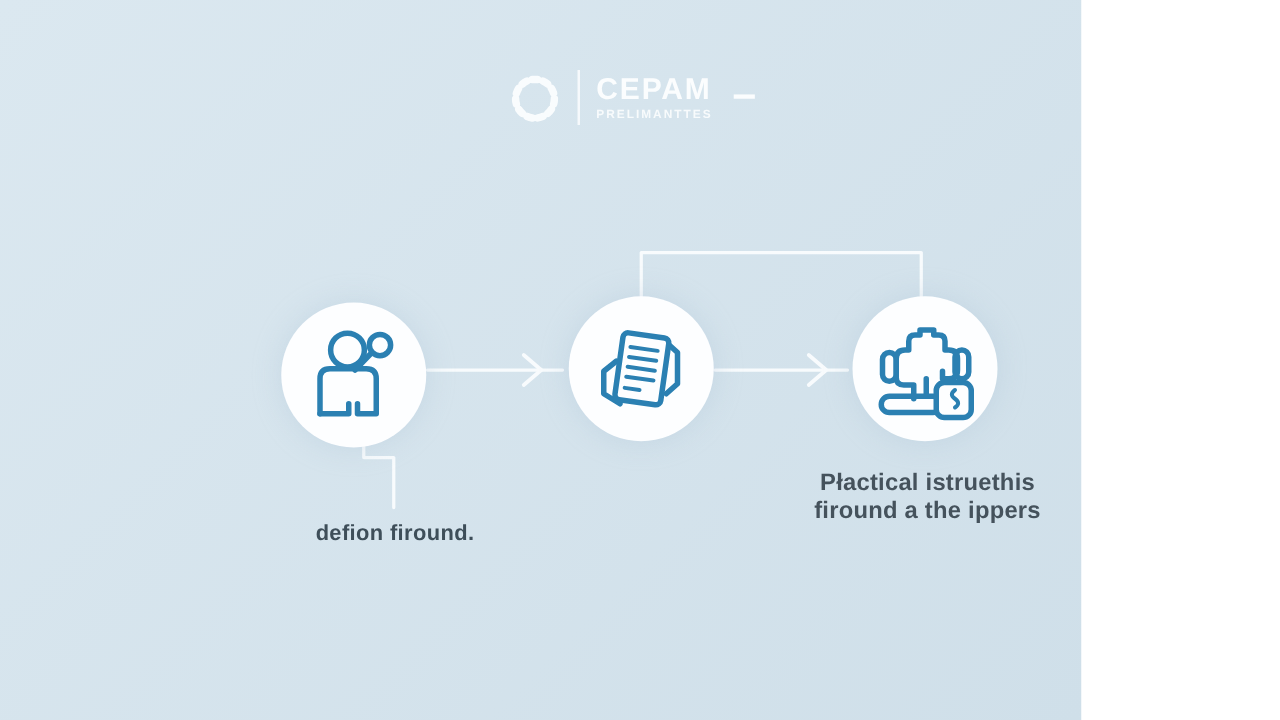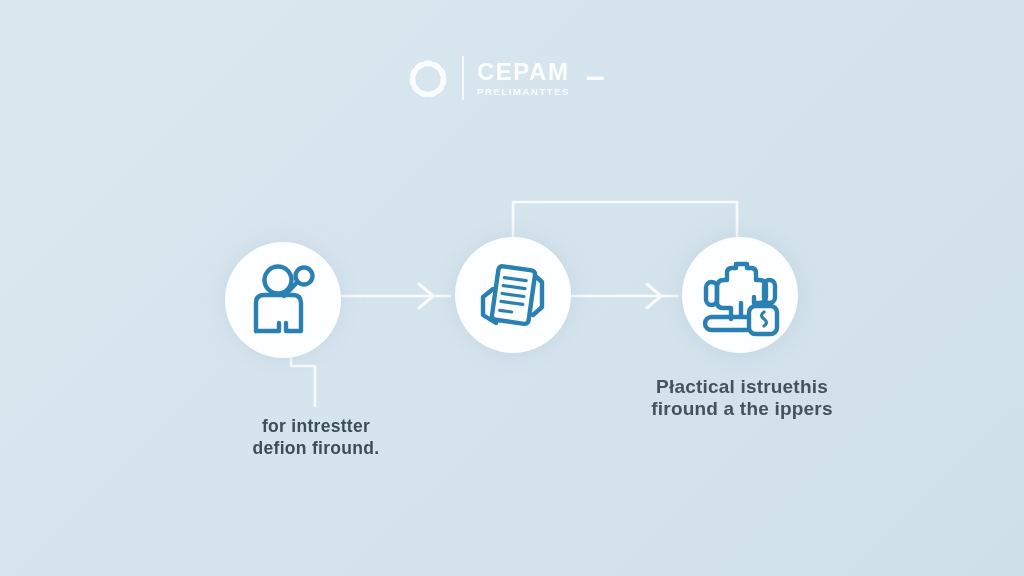--- a/index.html
+++ b/index.html
@@ -1,17 +1,17 @@
 <!DOCTYPE html>
 <html style="--background-top: #dbe8f0; --background-bottom: #cfdfe9; --icon-blue: #2b80b2; --circle-fill: #fdfeff; --connector: #f8fbfd; --header-text: #fbfdfe; --caption-text-left: #3e4e59; --caption-text-right: #45525c;"><head>
 <meta charset="utf-8">
 <style>
   html,body{margin:0;padding:0;}
   .canvas{
-    position:relative;width:1024px;height:576px;overflow:hidden;
+    position:relative;width:865px;height:576px;overflow:hidden;
     background:linear-gradient(135deg,var(--background-top),var(--background-bottom));
     font-family:"Liberation Sans",sans-serif;
   }
   
   .header{
     position:absolute;top:50px;left:0;width:1024px;height:56px;
     display:flex;align-items:center;justify-content:center;
     color:var(--header-text);
   }
   .logo-svg{display:block;}
@@ -102,21 +102,20 @@
       <path class="st" d="M-23 7 V-8 Q-23 -15 -16 -15 H-13 V-22 Q-13 -27 -8 -27 H-4 V-31 H7 V-27 H11 Q16 -27 16 -22 V-15 H19 Q26 -15 26 -8 V1 Q26 8 19 8 H14 V2"></path>
       <path class="st" d="M-23 7 Q-23 13 -17 13 H-9 V24"></path>
       <path class="st" d="M1 8 V20"></path>
       <rect class="st" x="-35" y="22" width="48" height="13" rx="6.5"></rect>
       <rect class="filled" x="9" y="11" width="28" height="28" rx="6.5"></rect>
       <path class="thin" d="M24 17 q-5 3.5 0 7 q5 3.5 0 7"></path>
     </svg>
   </div>
 
   <div class="caption caption-left">
-    <div>for intrestter</div>
     <div>defion firound.</div>
   </div>
 
   <div class="caption caption-right">
     <div>Płactical istruethis</div>
     <div>firound a the ippers</div>
   </div>
 
 </div>
 

